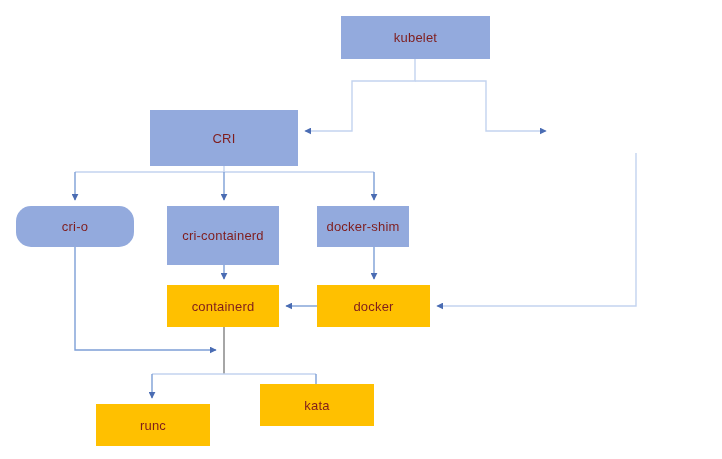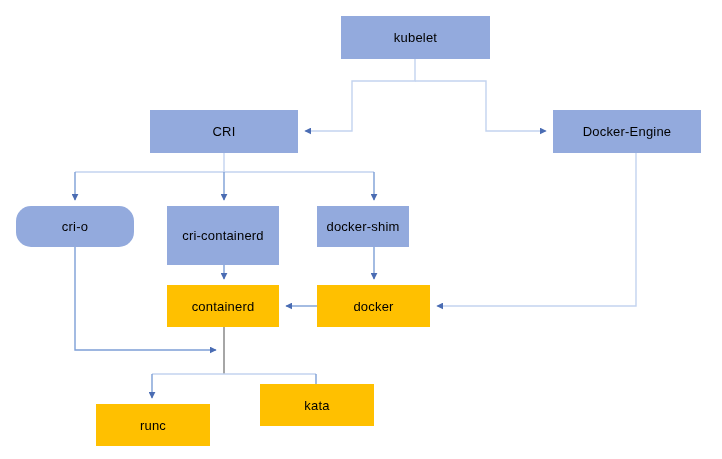--- a/index.html
+++ b/index.html
@@ -26,21 +26,21 @@
     left: 0;
     width: 722px;
     height: 459px;
   }
   .node-box {
     position: absolute;
     box-sizing: border-box;
     display: flex;
     align-items: center;
     justify-content: center;
-    color: #000000;
+    color: #7f1d1d;
     font-family: "Liberation Sans", sans-serif;
     font-size: 13px;
     letter-spacing: 0.2px;
     line-height: 1;
     white-space: nowrap;
     text-align: center;
   }
   .node-blue {
     background: #93aadd;
   }
@@ -106,27 +106,24 @@
       <path d="M 152 374 L 316 374" fill="none" stroke="#c3d3ef" stroke-width="1.4"></path>
       <path d="M 152 374 L 152 398" fill="none" stroke="#7d9fd6" stroke-width="1.4" marker-end="url(#arrow-blue)"></path>
       <path d="M 316 374 L 316 398" fill="none" stroke="#7d9fd6" stroke-width="1.4" marker-end="url(#arrow-blue)"></path>
     </g>
   </svg>
 
   <div class="node-box node-blue" style="left:341px; top:16px; width:149px; height:43px;">
     <span class="node-label">kubelet</span>
   </div>
 
-  <div class="node-box node-blue" style="left:150px; top:110px; width:148px; height:43px;">
+  <div class="node-box node-blue" style="left:150px; top:110px; width:148px; height:56px;">
     <span class="node-label">CRI</span>
   </div>
 
-  <div class="node-box node-blue" style="left:553px; top:110px; width:148px; height:43px;">
-    <span class="node-label">Docker-Engine</span>
-  </div>
 
   <div class="node-box node-blue" style="left:16px; top:206px; width:118px; height:41px;border-radius:15px;">
     <span class="node-label">cri-o</span>
   </div>
 
   <div class="node-box node-blue" style="left:167px; top:206px; width:112px; height:59px;">
     <span class="node-label">cri-containerd</span>
   </div>
 
   <div class="node-box node-blue" style="left:317px; top:206px; width:92px; height:41px;">

